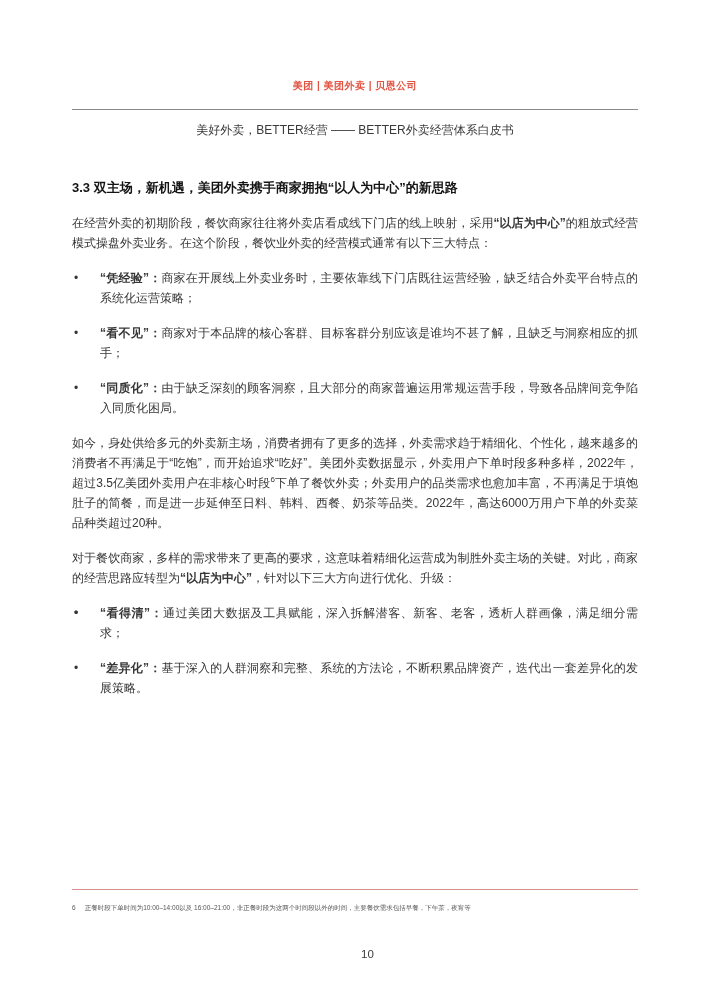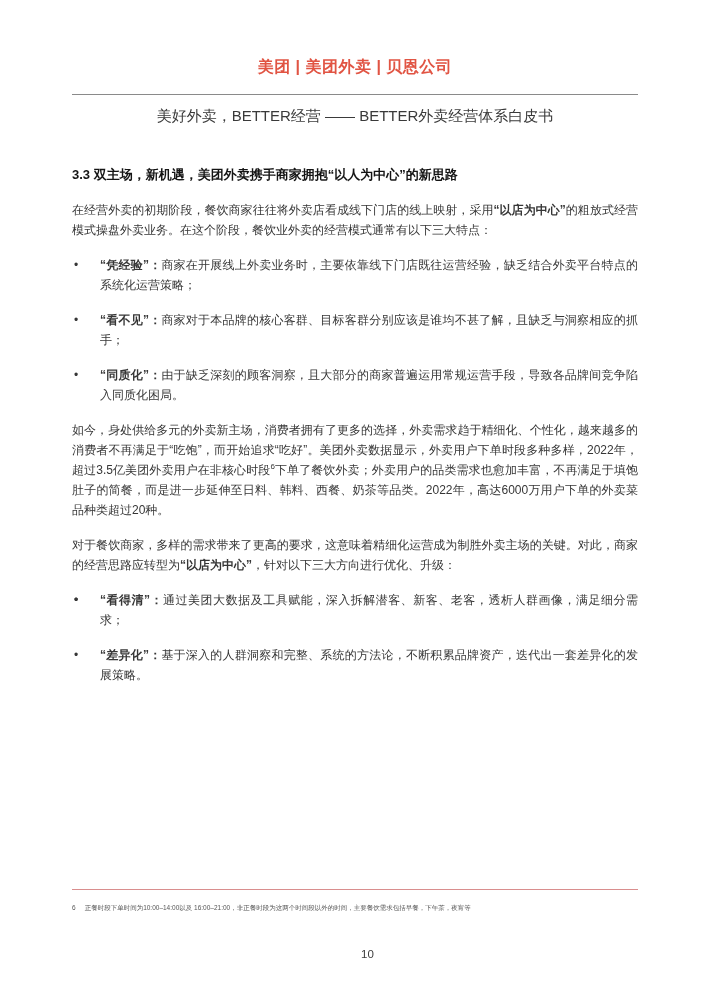--- a/index.html
+++ b/index.html
@@ -9,36 +9,36 @@
     height: 1004px;
     margin: 0 auto;
     background: #ffffff;
     box-sizing: border-box;
     padding: 0 72px;
     font-family: "Liberation Sans", "DejaVu Sans", sans-serif;
     color: #333333;
     overflow: hidden;
   }
   .brand-bar {
-    padding-top: 57px;
+    padding-top: 79px;
     text-align: center;
-    font-size: 16px;
+    font-size: 10px;
     font-weight: bold;
     color: var(--brand-red, #E15443);
     letter-spacing: 0.5px;
   }
   .header-rule {
     border: none;
     border-top: 1px solid #8a8a8a;
     margin: 16px 0 0 0;
   }
   .doc-subtitle {
     margin-top: 12px;
     text-align: center;
-    font-size: 15px;
+    font-size: 12px;
     color: #3a3a3a;
   }
   .section-heading {
     margin: 41px 0 0 0;
     font-size: 13px;
     line-height: 1.3;
     font-weight: bold;
     color: #141414;
   }
   .section-body {

